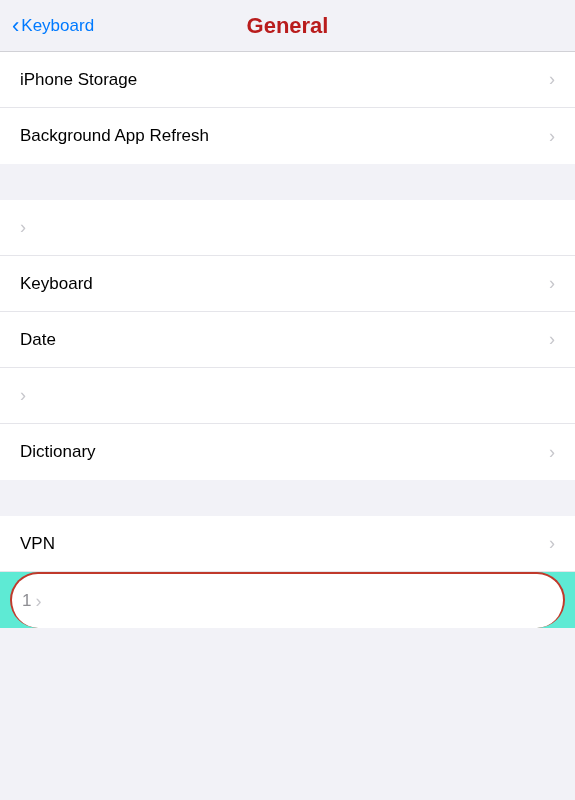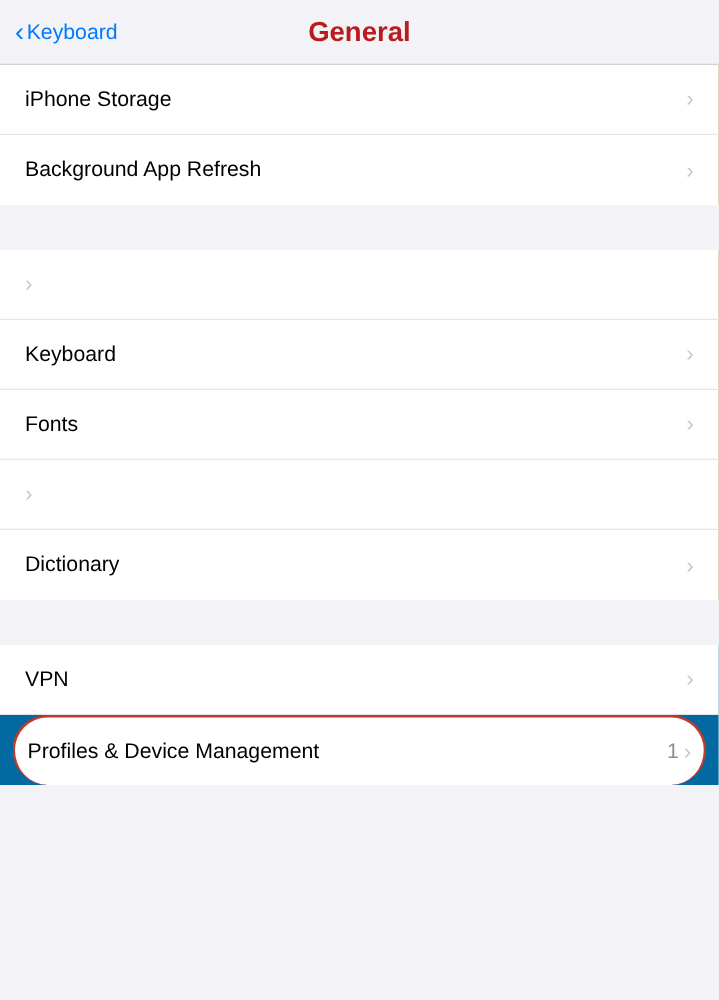--- a/index.html
+++ b/index.html
@@ -99,21 +99,21 @@
     }
 
     .profiles-row {
       border: 2px solid #c0392b;
       border-radius: 28px;
       margin: 0 10px;
       padding: 0 10px;
     }
 
     .profiles-section {
-      background-color: #0369a1;
+      background-color: #5eead4;
     }
 
     .vpn-section {
       background-color: #fff;
       border-bottom: 1px solid #e5e5ea;
     }
   </style>
 </head>
 <body>
 
@@ -148,21 +148,21 @@
       <span class="chevron-right">›</span>
     </div>
   </div>
   <div class="settings-row">
     <span class="row-label">Keyboard</span>
     <div class="row-right">
       <span class="chevron-right">›</span>
     </div>
   </div>
   <div class="settings-row">
-    <span class="row-label">Fonts</span>
+    <span class="row-label">Date</span>
     <div class="row-right">
       <span class="chevron-right">›</span>
     </div>
   </div>
   <div class="settings-row">
     <div class="row-right">
       <span class="chevron-right">›</span>
     </div>
   </div>
   <div class="settings-row">
@@ -176,19 +176,18 @@
 <div class="section-gap"></div>
 
 <div class="section profiles-section">
   <div class="settings-row vpn-section">
     <span class="row-label">VPN</span>
     <div class="row-right">
       <span class="chevron-right">›</span>
     </div>
   </div>
   <div class="settings-row profiles-row" style="border-bottom: none;">
-    <span class="row-label">Profiles &amp; Device Management</span>
     <div class="row-right">
       <span class="row-value">1</span>
       <span class="chevron-right">›</span>
     </div>
   </div>
 </div>
 
 </body></html>

